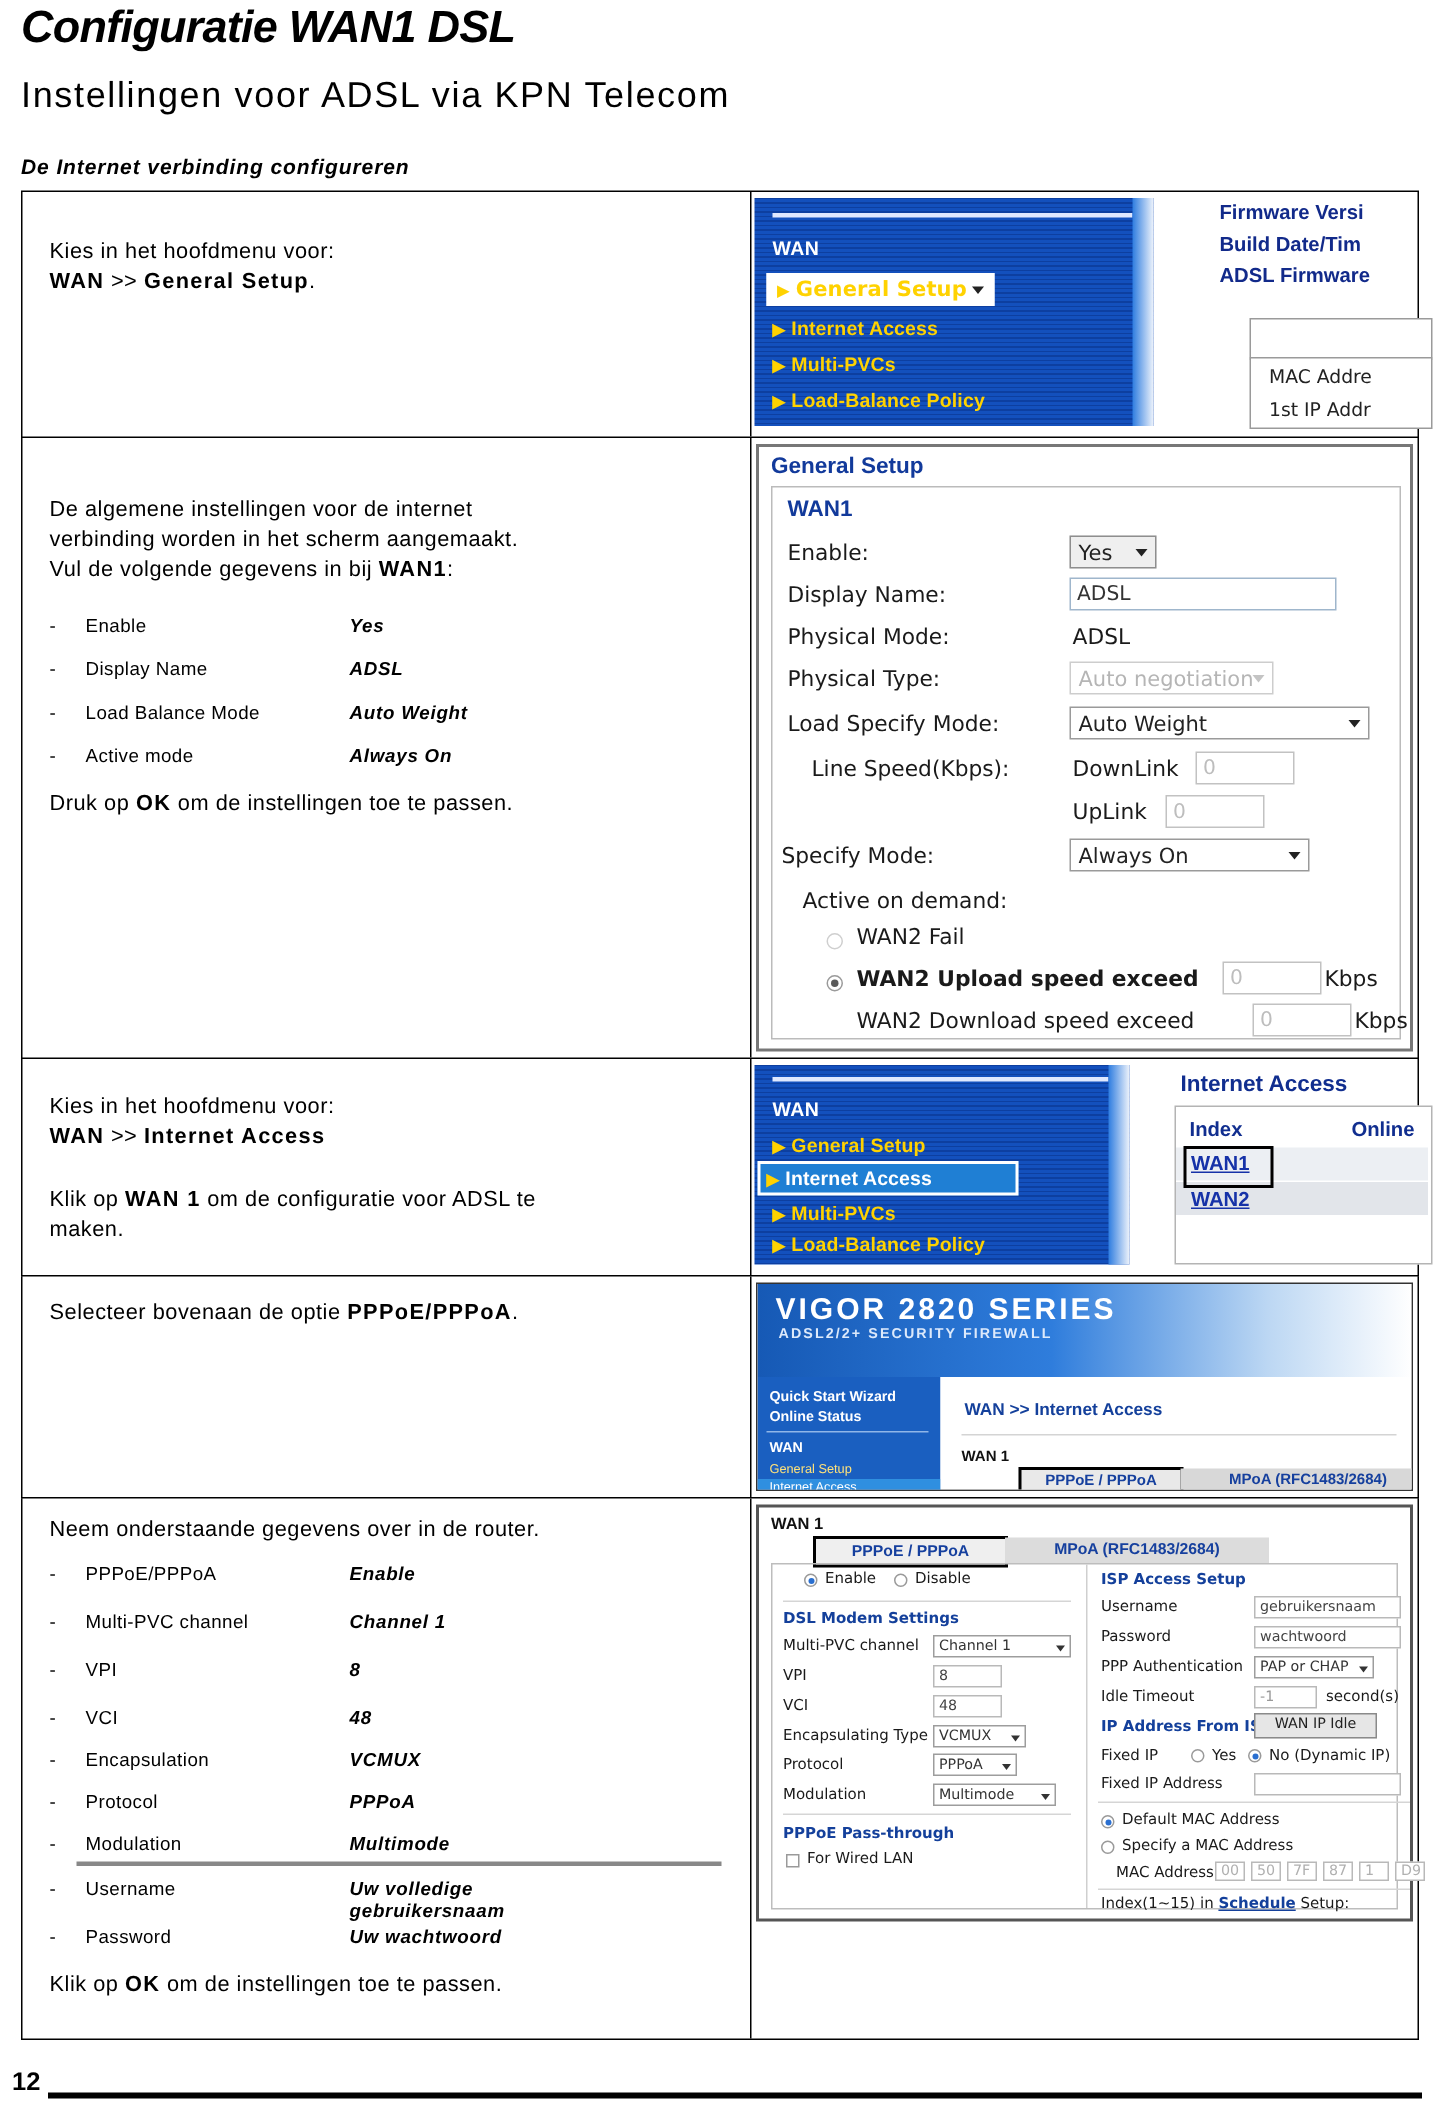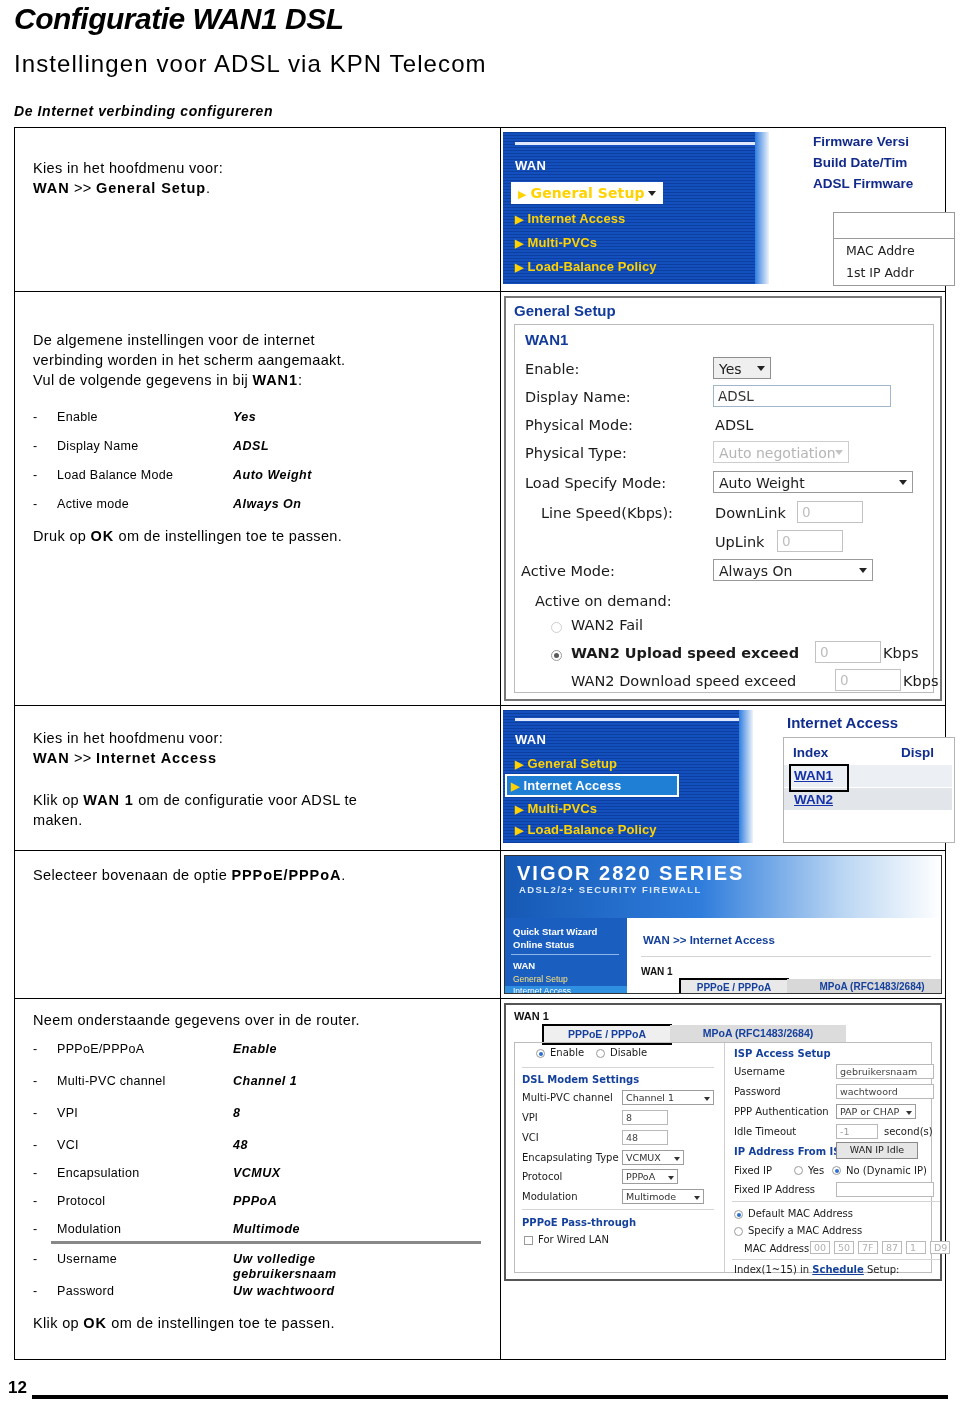--- a/index.html
+++ b/index.html
@@ -255,21 +255,21 @@
             <div class="gs-lbl" style="left:10px;top:150px;">Load Specify Mode:</div>
             <div class="sel" style="left:198px;top:146px;width:200px;height:22px;line-height:20px;"><span>Auto Weight</span></div>
 
             <div class="gs-lbl" style="left:26px;top:180px;">Line Speed(Kbps):</div>
             <div class="gs-lbl" style="left:200px;top:180px;">DownLink</div>
             <div class="inp gray" style="left:282px;top:176px;width:66px;height:22px;line-height:19px;"><span>0</span></div>
 
             <div class="gs-lbl" style="left:200px;top:209px;">UpLink</div>
             <div class="inp gray" style="left:262px;top:205px;width:66px;height:22px;line-height:19px;"><span>0</span></div>
 
-            <div class="gs-lbl" style="left:6px;top:238px;">Active Mode:</div>
+            <div class="gs-lbl" style="left:6px;top:238px;">Specify Mode:</div>
             <div class="sel" style="left:198px;top:234px;width:160px;height:22px;line-height:20px;"><span>Always On</span></div>
 
             <div class="gs-lbl" style="left:20px;top:268px;">Active on demand:</div>
 
             <div class="radio dim" style="left:36px;top:297px;"></div>
             <div class="gs-lbl" style="left:56px;top:292px;">WAN2 Fail</div>
 
             <div class="radio on" style="left:36px;top:325px;"></div>
             <div class="gs-lbl" style="left:56px;top:320px;font-weight:bold;">WAN2 Upload speed exceed</div>
             <div class="inp gray" style="left:300px;top:316px;width:66px;height:22px;line-height:19px;"><span>0</span></div>
@@ -311,21 +311,21 @@
           </div>
           <div class="vm-item" style="top:110px;">
             <span class="tri">▶</span><span>Load-Balance Policy</span>
           </div>
           <div class="vm-fade" style="right:0;"></div>
         </div>
 
         <div class="ia-title" style="left:286px;top:8px;">Internet Access</div>
         <div class="ia-box" style="left:282px;top:31px;width:170px;height:104px;"></div>
         <div class="ia-hdr" style="left:292px;top:39px;">Index</div>
-        <div class="ia-hdr" style="left:400px;top:39px;">Displ</div>
+        <div class="ia-hdr" style="left:400px;top:39px;">Online</div>
         <div class="ia-row" style="left:283px;top:59px;width:168px;height:22px;"></div>
         <div class="ia-row" style="left:283px;top:82px;width:168px;height:22px;background:#e2e5ea;"></div>
         <div class="ia-sel" style="left:288px;top:58px;width:56px;height:24px;"></div>
         <div class="ia-lnk" style="left:293px;top:62px;">WAN1</div>
         <div class="ia-lnk" style="left:293px;top:86px;">WAN2</div>
       </div>
     </div>
 
     <div class="row" style="height:147px;">
       <div class="cell-l" style="padding-top:14px;">

